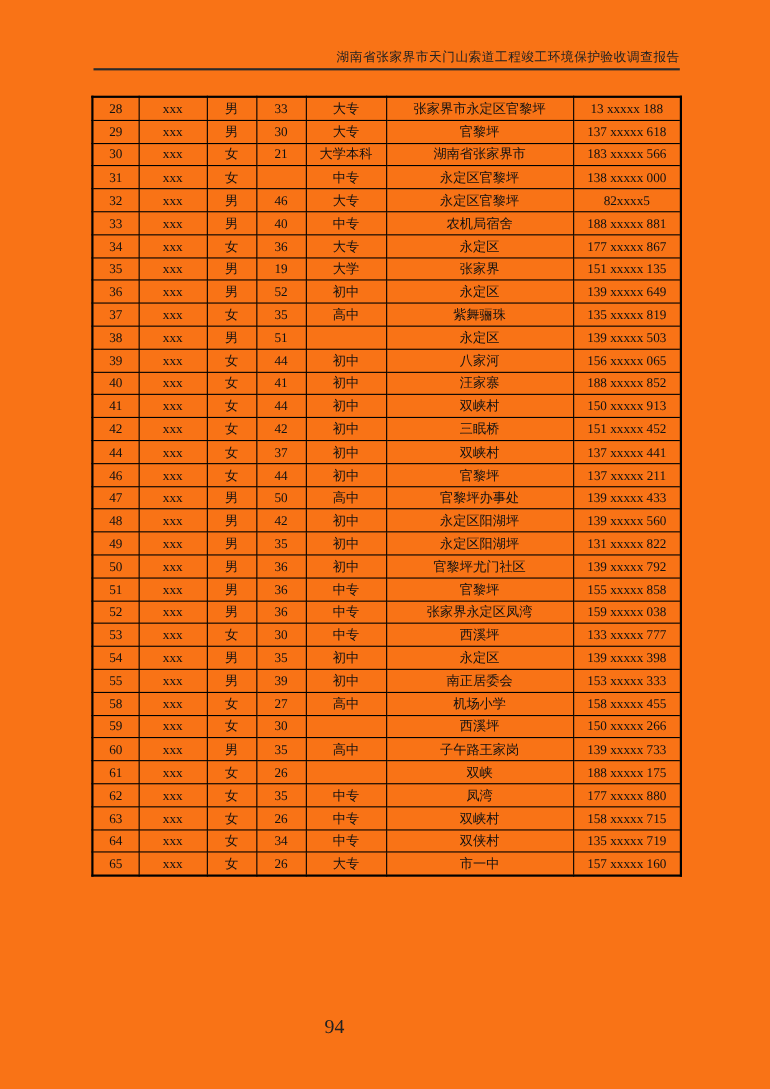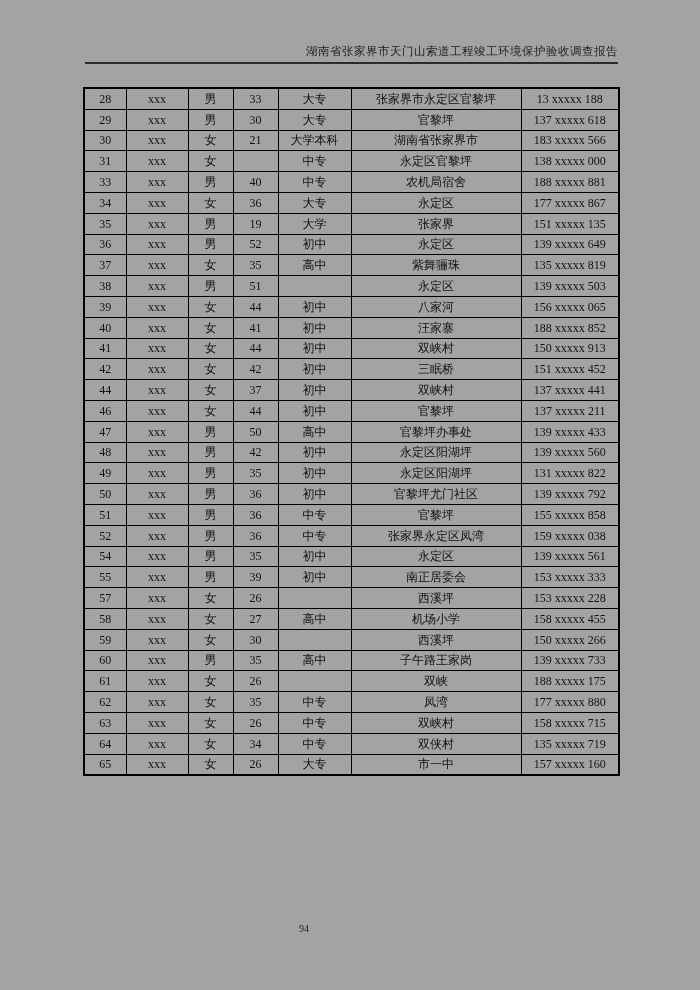--- a/index.html
+++ b/index.html
@@ -4,21 +4,21 @@
 <style>
   html, body {
     margin: 0;
     padding: 0;
     background: #ffffff;
   }
   .page {
     position: relative;
     width: 700px;
     height: 990px;
-    background: #a3a3a3;
+    background: #f97316;
     font-family: "Liberation Serif", "DejaVu Serif", serif;
     color: #1a1a1a;
     overflow: hidden;
   }
   .running-header {
     position: absolute;
     top: 44px;
     left: 85px;
     width: 533px;
     text-align: right;
@@ -66,21 +66,21 @@
   col.c3 { width: 45px; }
   col.c4 { width: 73px; }
   col.c5 { width: 170px; }
   col.c6 { width: 98px; }
   .page-number {
     position: absolute;
     top: 923px;
     left: 0;
     width: 608px;
     text-align: center;
-    font-size: 10px;
+    font-size: 18px;
     color: #222;
   }
 </style>
 </head>
 <body>
 
 <div class="page">
 
   <div class="running-header">
     <span>湖南省张家界市天门山索道工程竣工环境保护验收调查报告</span>
@@ -129,20 +129,29 @@
         <tr>
           <td>31</td>
           <td>xxx</td>
           <td>女</td>
           <td></td>
           <td>中专</td>
           <td>永定区官黎坪</td>
           <td>138 xxxxx 000</td>
         </tr>
         <tr>
+          <td>32</td>
+          <td>xxx</td>
+          <td>男</td>
+          <td>46</td>
+          <td>大专</td>
+          <td>永定区官黎坪</td>
+          <td>82xxxx5</td>
+        </tr>
+        <tr>
           <td>33</td>
           <td>xxx</td>
           <td>男</td>
           <td>40</td>
           <td>中专</td>
           <td>农机局宿舍</td>
           <td>188 xxxxx 881</td>
         </tr>
         <tr>
           <td>34</td>
@@ -291,45 +300,45 @@
         <tr>
           <td>52</td>
           <td>xxx</td>
           <td>男</td>
           <td>36</td>
           <td>中专</td>
           <td>张家界永定区凤湾</td>
           <td>159 xxxxx 038</td>
         </tr>
         <tr>
+          <td>53</td>
+          <td>xxx</td>
+          <td>女</td>
+          <td>30</td>
+          <td>中专</td>
+          <td>西溪坪</td>
+          <td>133 xxxxx 777</td>
+        </tr>
+        <tr>
           <td>54</td>
           <td>xxx</td>
           <td>男</td>
           <td>35</td>
           <td>初中</td>
           <td>永定区</td>
-          <td>139 xxxxx 561</td>
+          <td>139 xxxxx 398</td>
         </tr>
         <tr>
           <td>55</td>
           <td>xxx</td>
           <td>男</td>
           <td>39</td>
           <td>初中</td>
           <td>南正居委会</td>
           <td>153 xxxxx 333</td>
-        </tr>
-        <tr>
-          <td>57</td>
-          <td>xxx</td>
-          <td>女</td>
-          <td>26</td>
-          <td></td>
-          <td>西溪坪</td>
-          <td>153 xxxxx 228</td>
         </tr>
         <tr>
           <td>58</td>
           <td>xxx</td>
           <td>女</td>
           <td>27</td>
           <td>高中</td>
           <td>机场小学</td>
           <td>158 xxxxx 455</td>
         </tr>

